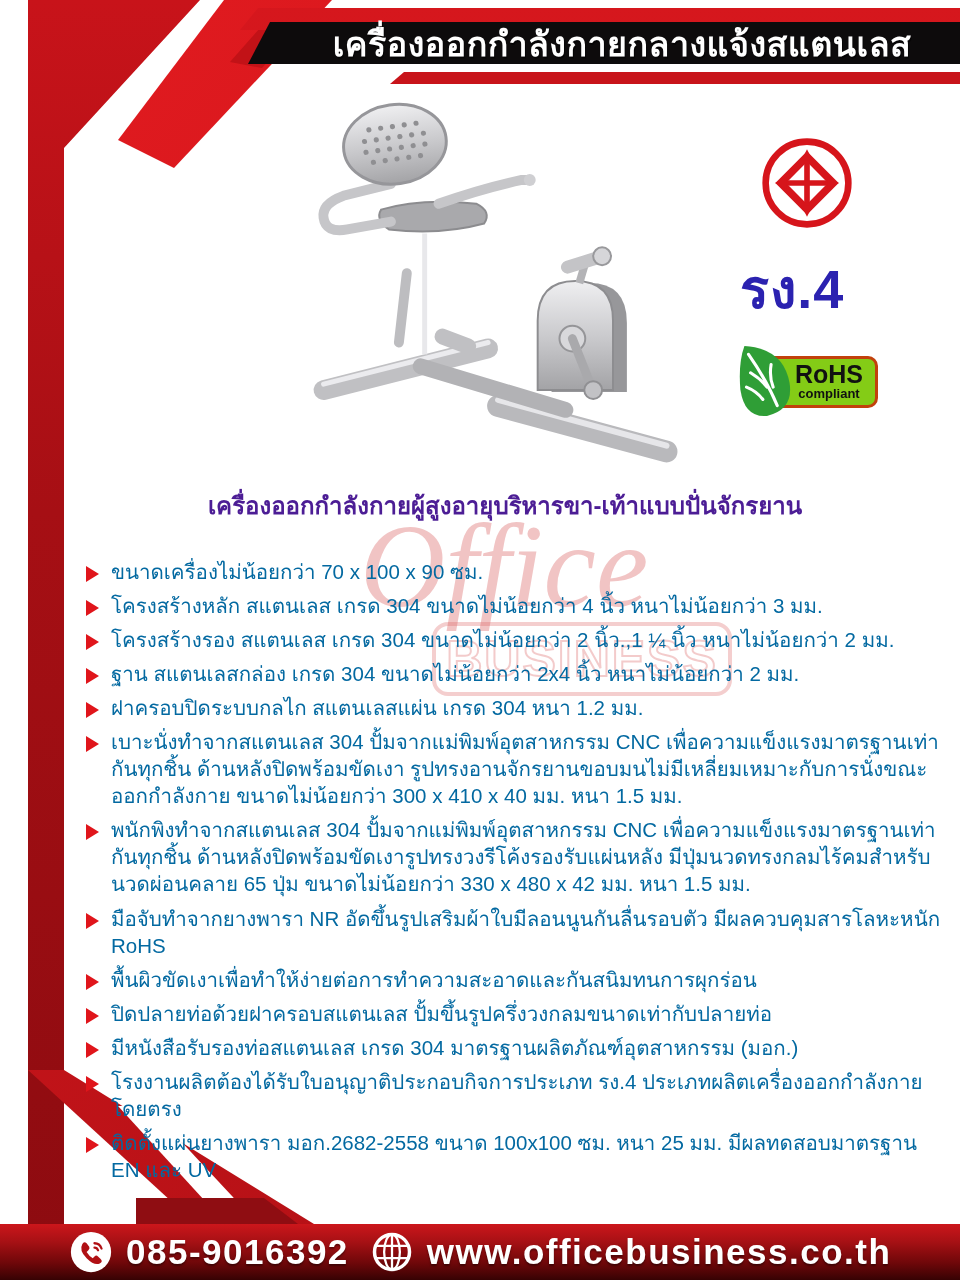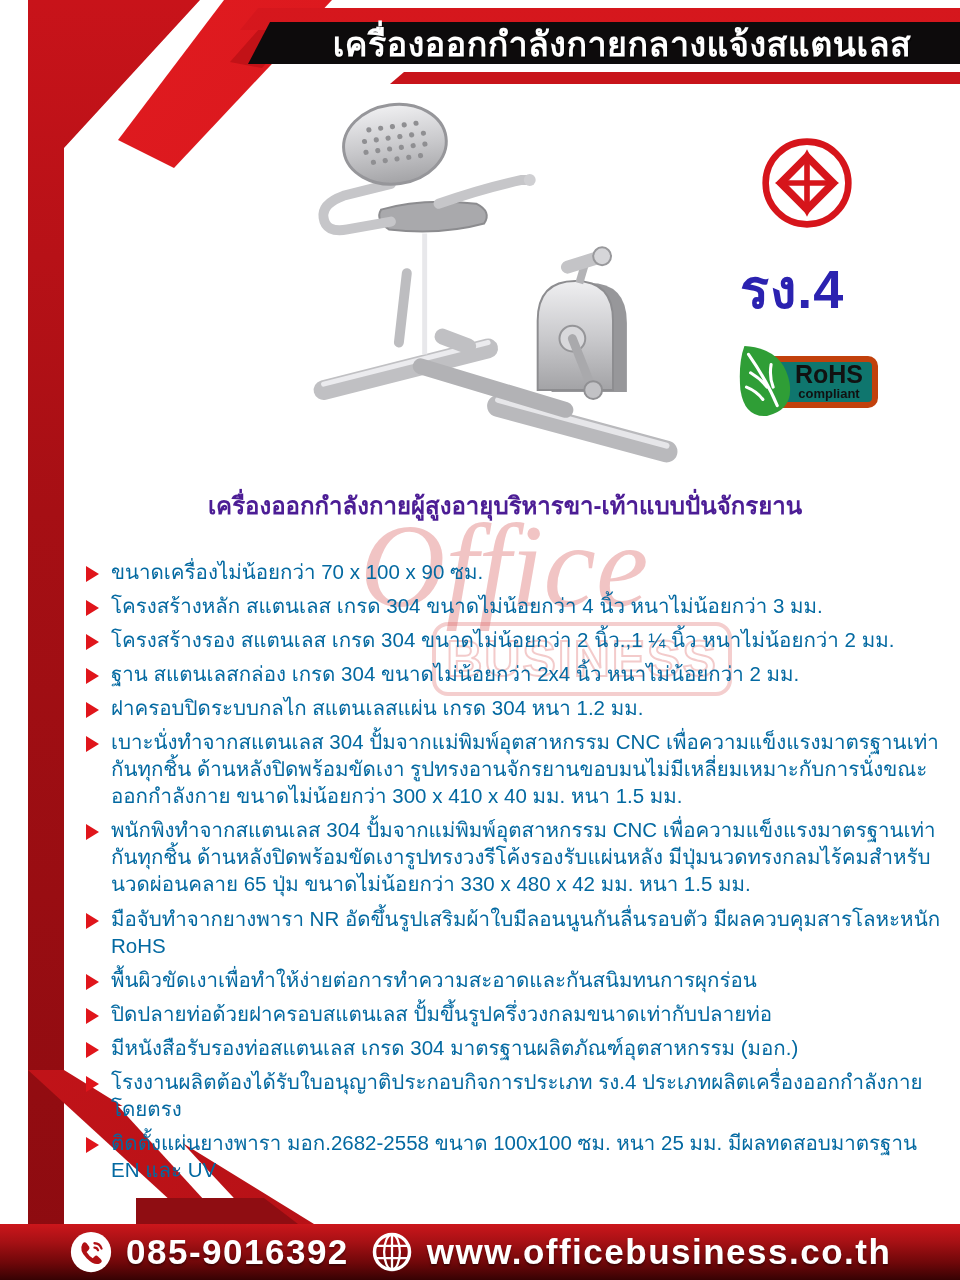--- a/index.html
+++ b/index.html
@@ -74,21 +74,21 @@
   .machine { position:absolute; left:272px; top:92px; width:456px; height:388px; z-index:2; }
   
   .tis-badge { position:absolute; left:760px; top:136px; width:94px; height:94px; z-index:3; }
   .factory-license {
     position:absolute; left:740px; top:246px; width:130px; z-index:3;
     color:#2b22b0; font-size:54px; font-weight:bold; letter-spacing:1px;
   }
   .rohs-badge { position:absolute; left:742px; top:350px; width:136px; height:62px; z-index:3; }
   .rohs-box {
     position:absolute; left:22px; top:6px; right:0; bottom:4px;
-    background:#0f766e; border:6px solid #c2410c; border-radius:10px;
+    background:#84cc16; border:3px solid #c2410c; border-radius:10px;
     display:flex; flex-direction:column; align-items:center; justify-content:center;
     padding-left:16px;
   }
   .rohs-line1 { font-size:25px; font-weight:bold; color:#111; line-height:1; }
   .rohs-line2 { font-size:13px; font-weight:bold; color:#111; line-height:1.1; }
   .rohs-leaf { position:absolute; left:-6px; top:-8px; width:62px; height:78px; }
   
   .content { position:absolute; inset:0; z-index:2; }
   .product-title {
     position:absolute; left:50px; right:0; top:486px; text-align:center;

